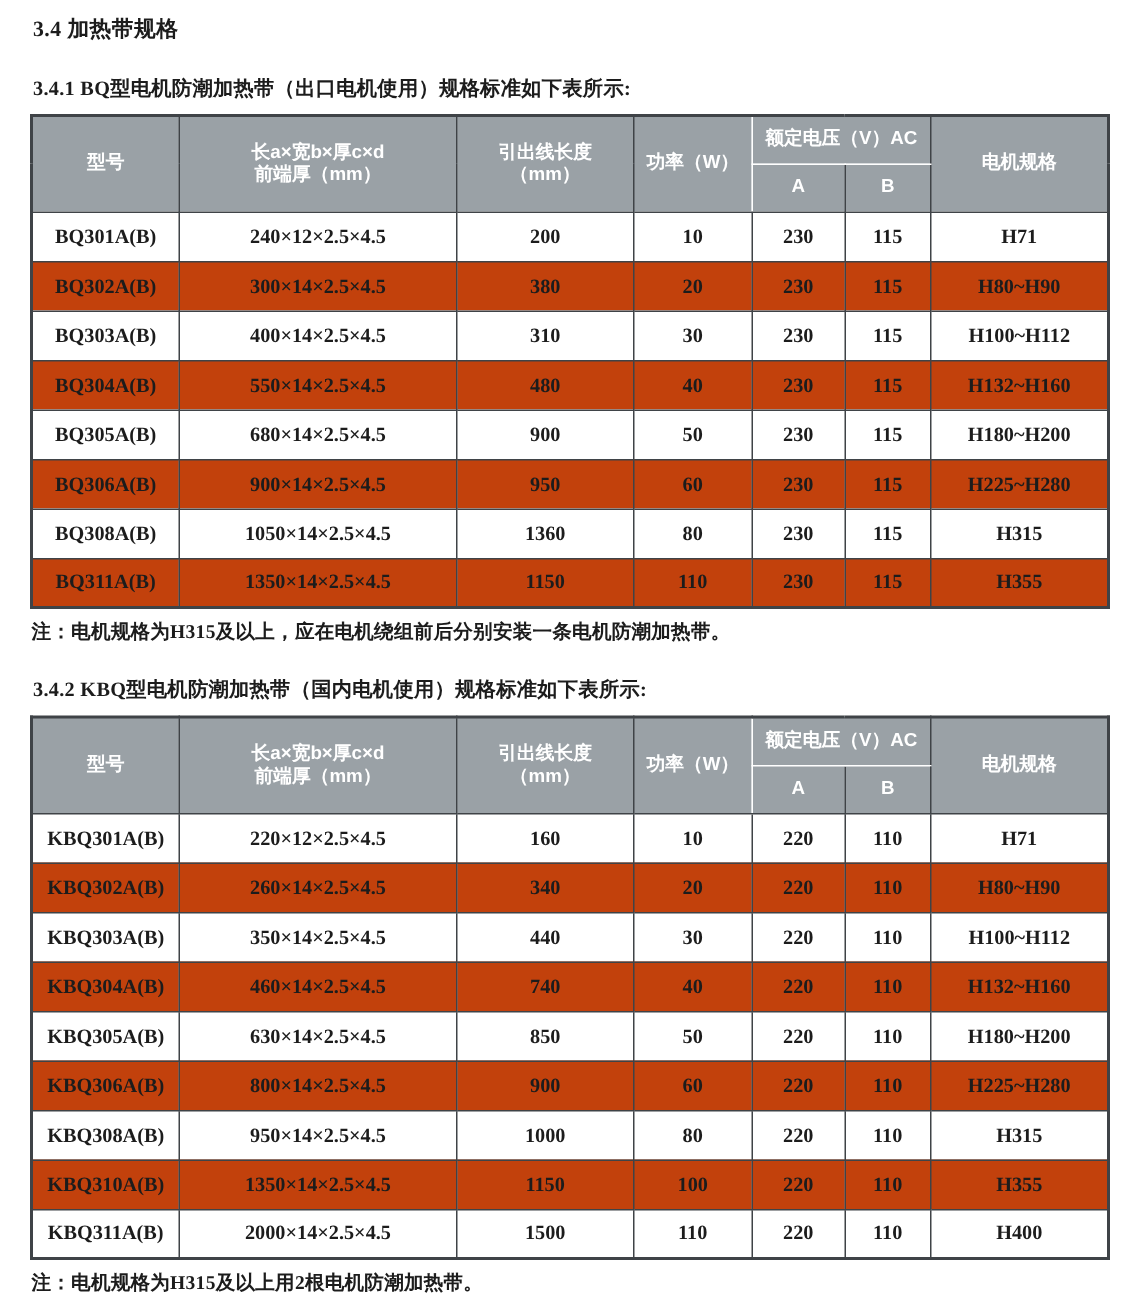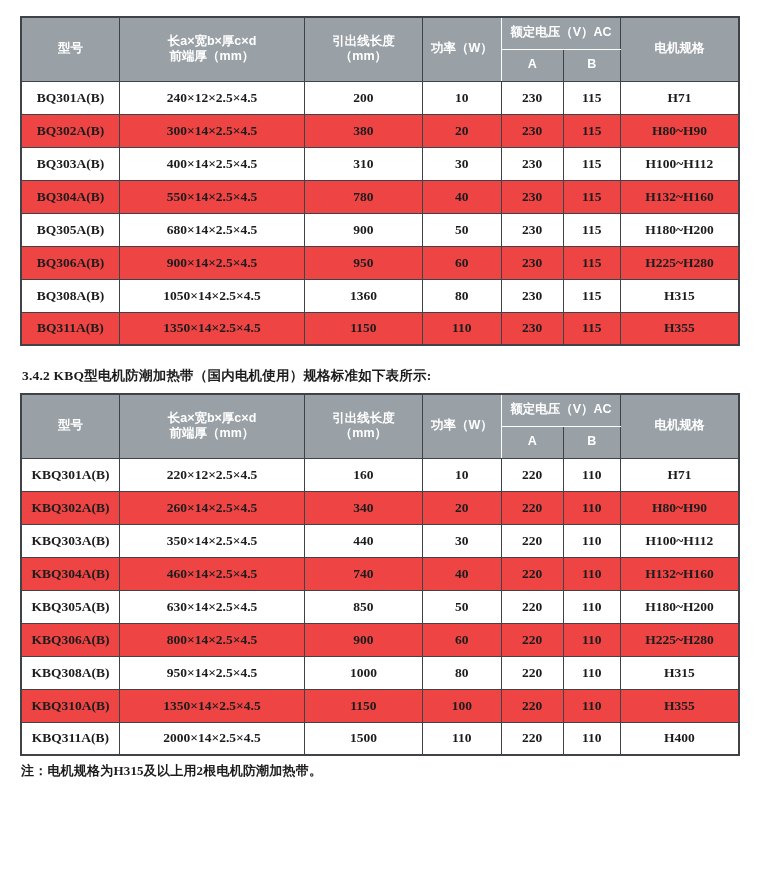--- a/index.html
+++ b/index.html
@@ -65,37 +65,39 @@
   th.h-a      { border-top-color: #ffffff; border-left-color: #ffffff; }
   th.h-b      { border-top-color: #ffffff; }
 
   tbody td {
     height: 33px;
     background: #ffffff;
     font-family: "Liberation Serif", serif;
     font-weight: bold;
     font-size: 13.5px;
   }
-  tbody tr.alt td { background: #ef4444; margin-top: 24px; }
+  tbody tr.alt td { background: #c2410c; margin-top: 24px; }
 
   .note {
     font-family: "Liberation Serif", "Liberation Sans", serif;
     font-size: 13px;
     font-weight: bold;
     margin: 6px 0 0 1px;
     letter-spacing: 0.2px;
   }
 </style>
 </head>
 <body>
 
 <div class="page">
 
+  <h1 class="section-title">3.4 加热带规格</h1>
 
   <section>
+    <h2 class="caption">3.4.1 BQ型电机防潮加热带（出口电机使用）规格标准如下表所示:</h2>
     <table class="spec-table">
       <colgroup>
         <col class="c1">
           <col class="c2">
           <col class="c3">
           <col class="c4">
           <col class="c5">
           <col class="c6">
           <col class="c7">
       </colgroup>
@@ -143,21 +145,21 @@
             <td>400×14×2.5×4.5</td>
             <td>310</td>
             <td>30</td>
             <td>230</td>
             <td>115</td>
             <td>H100~H112</td>
           </tr>
           <tr class="alt">
             <td>BQ304A(B)</td>
             <td>550×14×2.5×4.5</td>
-            <td>780</td>
+            <td>480</td>
             <td>40</td>
             <td>230</td>
             <td>115</td>
             <td>H132~H160</td>
           </tr>
           <tr>
             <td>BQ305A(B)</td>
             <td>680×14×2.5×4.5</td>
             <td>900</td>
             <td>50</td>
@@ -187,20 +189,21 @@
             <td>BQ311A(B)</td>
             <td>1350×14×2.5×4.5</td>
             <td>1150</td>
             <td>110</td>
             <td>230</td>
             <td>115</td>
             <td>H355</td>
           </tr>
         </tbody>
     </table>
+    <p class="note">注：电机规格为H315及以上，应在电机绕组前后分别安装一条电机防潮加热带。</p>
   </section>
 
   <section>
     <h2 class="caption second">3.4.2 KBQ型电机防潮加热带（国内电机使用）规格标准如下表所示:</h2>
     <table class="spec-table">
       <colgroup>
         <col class="c1">
           <col class="c2">
           <col class="c3">
           <col class="c4">

